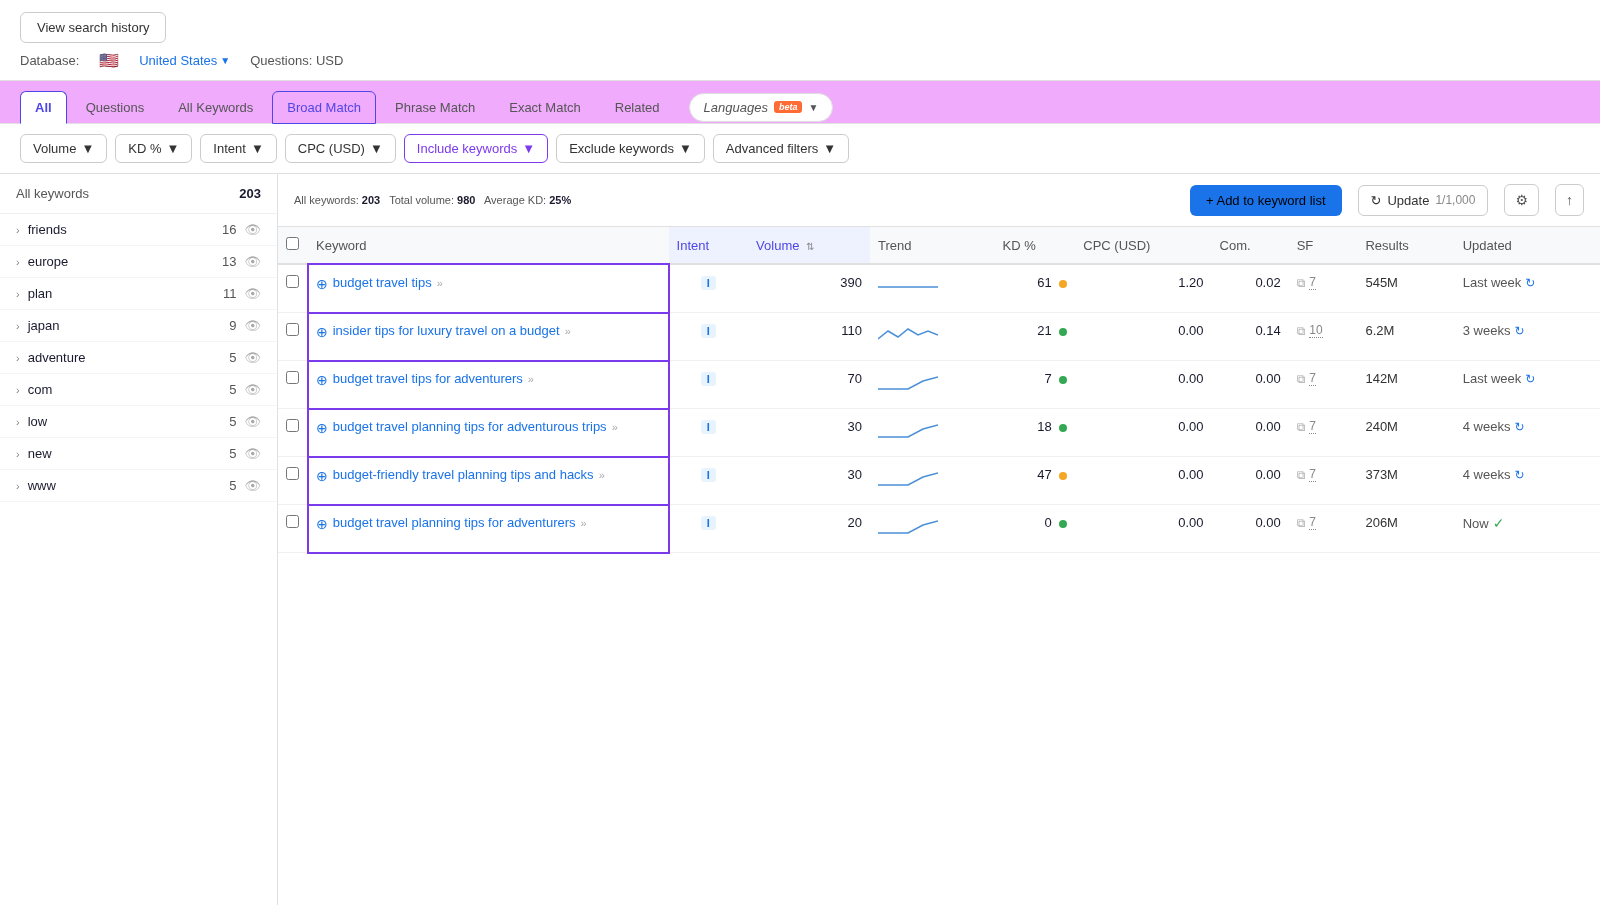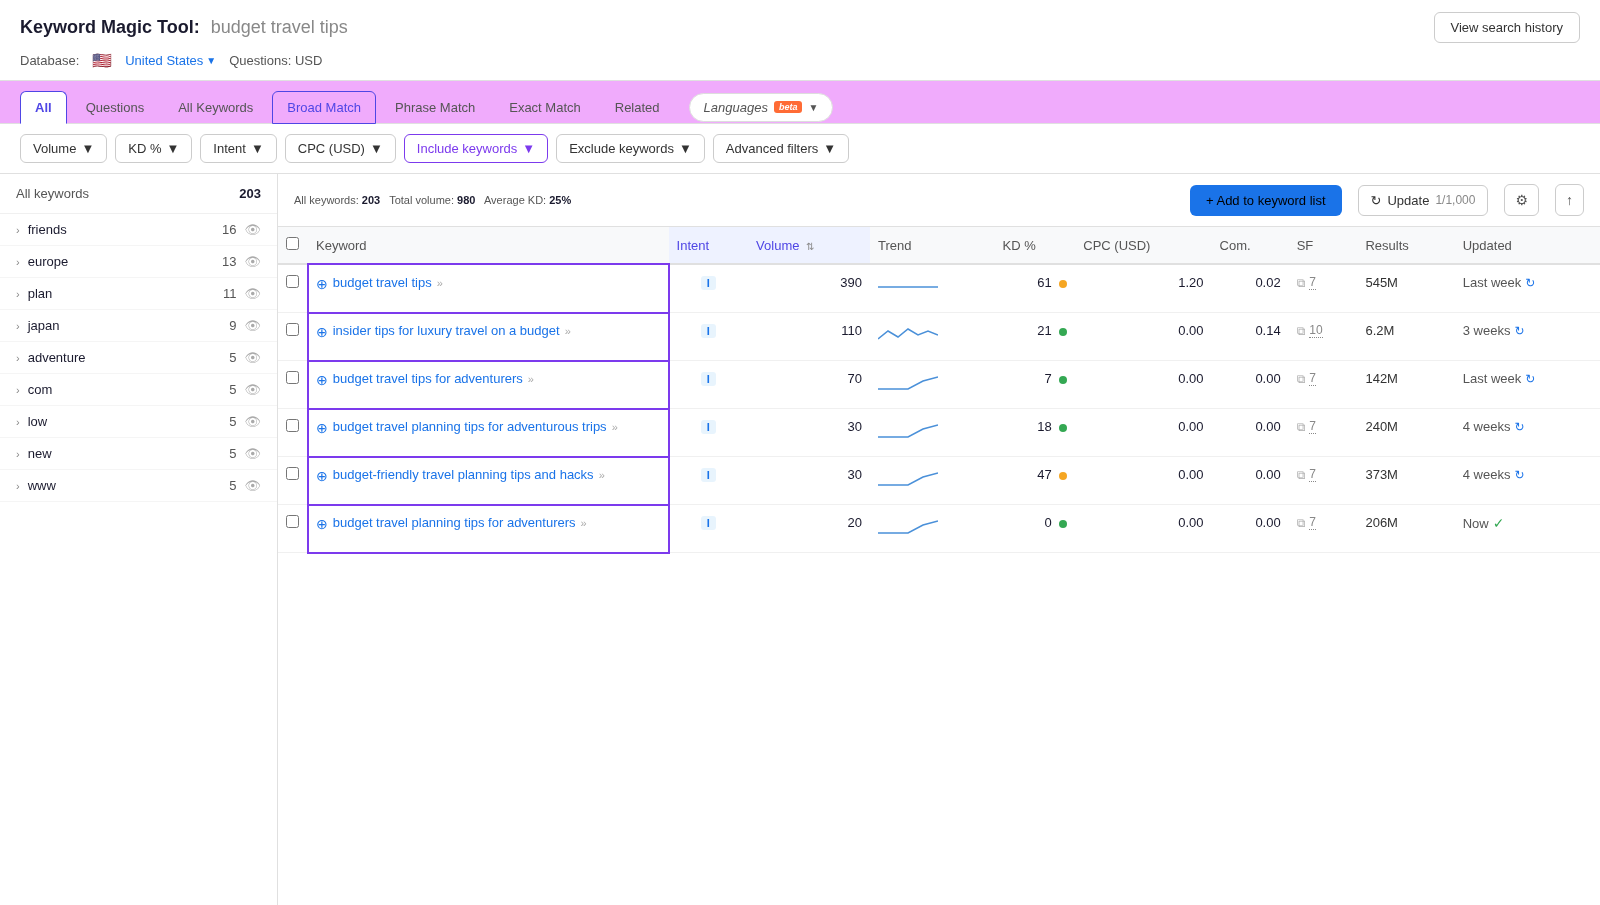--- a/index.html
+++ b/index.html
@@ -2,21 +2,21 @@
 <html><head>
   <meta charset="utf-8">
   <style>
     * { box-sizing: border-box; margin: 0; padding: 0; }
     body { font-family: -apple-system, BlinkMacSystemFont, 'Segoe UI', Arial, sans-serif; font-size: 13px; background: #f8f9fa; color: #1a1a2e; }
 
     .page-header { background: #fff; padding: 12px 20px 0 20px; border-bottom: 1px solid #e0e0e0; }
     .title-row { display: flex; align-items: center; justify-content: space-between; padding-bottom: 8px; }
     .title-text { font-size: 18px; font-weight: 600; color: #1a1a2e; }
     .view-history-btn { border: 1px solid #ccc; background: #fff; padding: 7px 16px; border-radius: 6px; cursor: pointer; font-size: 13px; color: #333; }
-    .subtitle-row { display: flex; align-items: center; gap: 13px; padding-bottom: 10px; font-size: 13px; color: #555; }
+    .subtitle-row { display: flex; align-items: center; gap: 20px; padding-bottom: 10px; font-size: 13px; color: #555; }
     .flag { font-size: 16px; }
     .db-link { color: #1a73e8; text-decoration: none; font-weight: 500; display: flex; align-items: center; gap: 3px; }
     .chevron-down { font-size: 10px; }
 
     .tabs-row { display: flex; align-items: center; gap: 4px; padding: 10px 20px 0 20px; background: #f0abfc; border-bottom: 1px solid #e0e0e0; }
     .tab { padding: 8px 14px; border-radius: 6px 6px 0 0; border: 1px solid transparent; cursor: pointer; font-size: 13px; background: none; color: #555; margin-bottom: -1px; }
     .tab.active { background: #fff; border-color: #4f46e5; border-bottom-color: #fff; color: #4f46e5; font-weight: 600; }
     .tab-lang { display: flex; align-items: center; gap: 6px; padding: 6px 14px; border: 1px solid #ddd; border-radius: 20px; background: #fff; cursor: pointer; font-size: 13px; color: #555; margin-left: 10px; font-style: italic; }
     .beta-badge { background: #ff6b35; color: #fff; font-size: 9px; padding: 1px 5px; border-radius: 3px; font-weight: 600; }
 
@@ -66,24 +66,20 @@
     .updated-text { color: #555; white-space: nowrap; display: flex; align-items: center; gap: 4px; }
     .refresh-icon { color: #1a73e8; font-size: 12px; }
     .check-icon { color: #34a853; font-size: 14px; }
     .col-checkbox { width: 30px; }
   </style>
 </head>
 <body>
 
 <div class="page-header">
   <div class="title-row">
-    <div class="title-text">
-      <span>Keyword Magic Tool:</span>
-      <span style="color:#888;font-weight:400;margin-left:6px;">budget travel tips</span>
-    </div>
     <button class="view-history-btn">View search history</button>
   </div>
   <div class="subtitle-row">
     <span>Database:</span>
     <span class="flag">🇺🇸</span>
     <a class="db-link" href="#">
       <span>United States</span>
       <span class="chevron-down">▼</span>
     </a>
     <span>Questions: USD</span>

